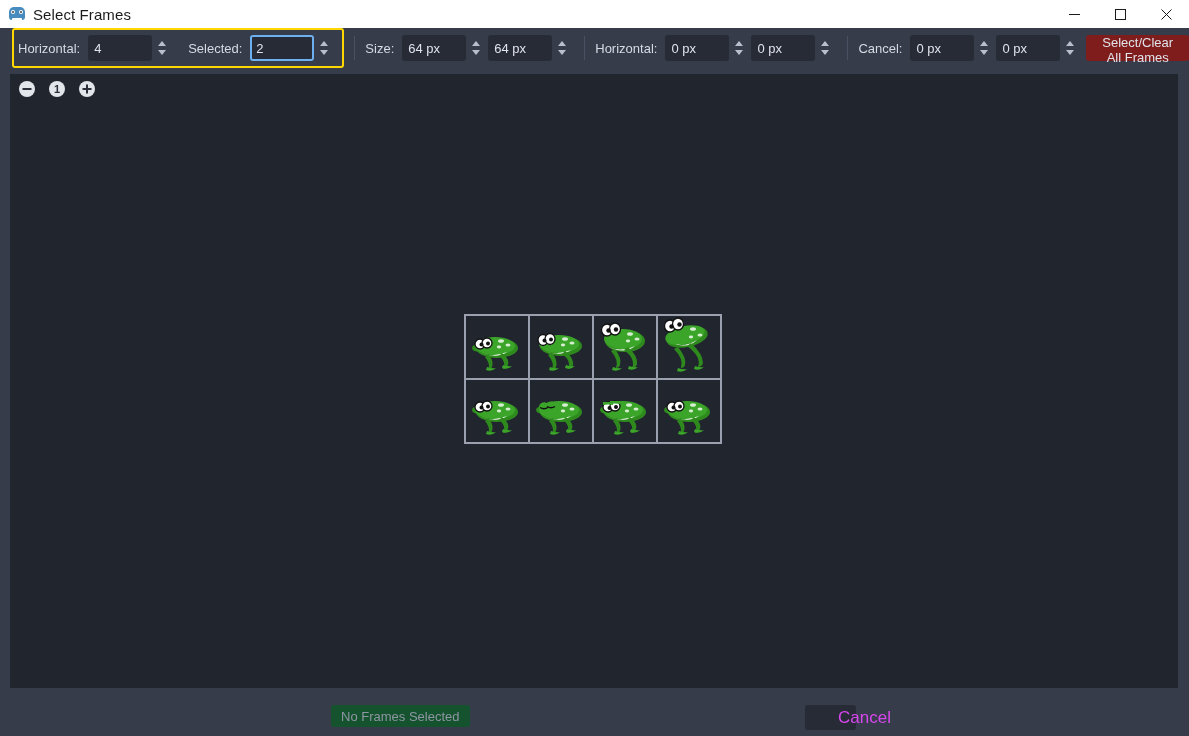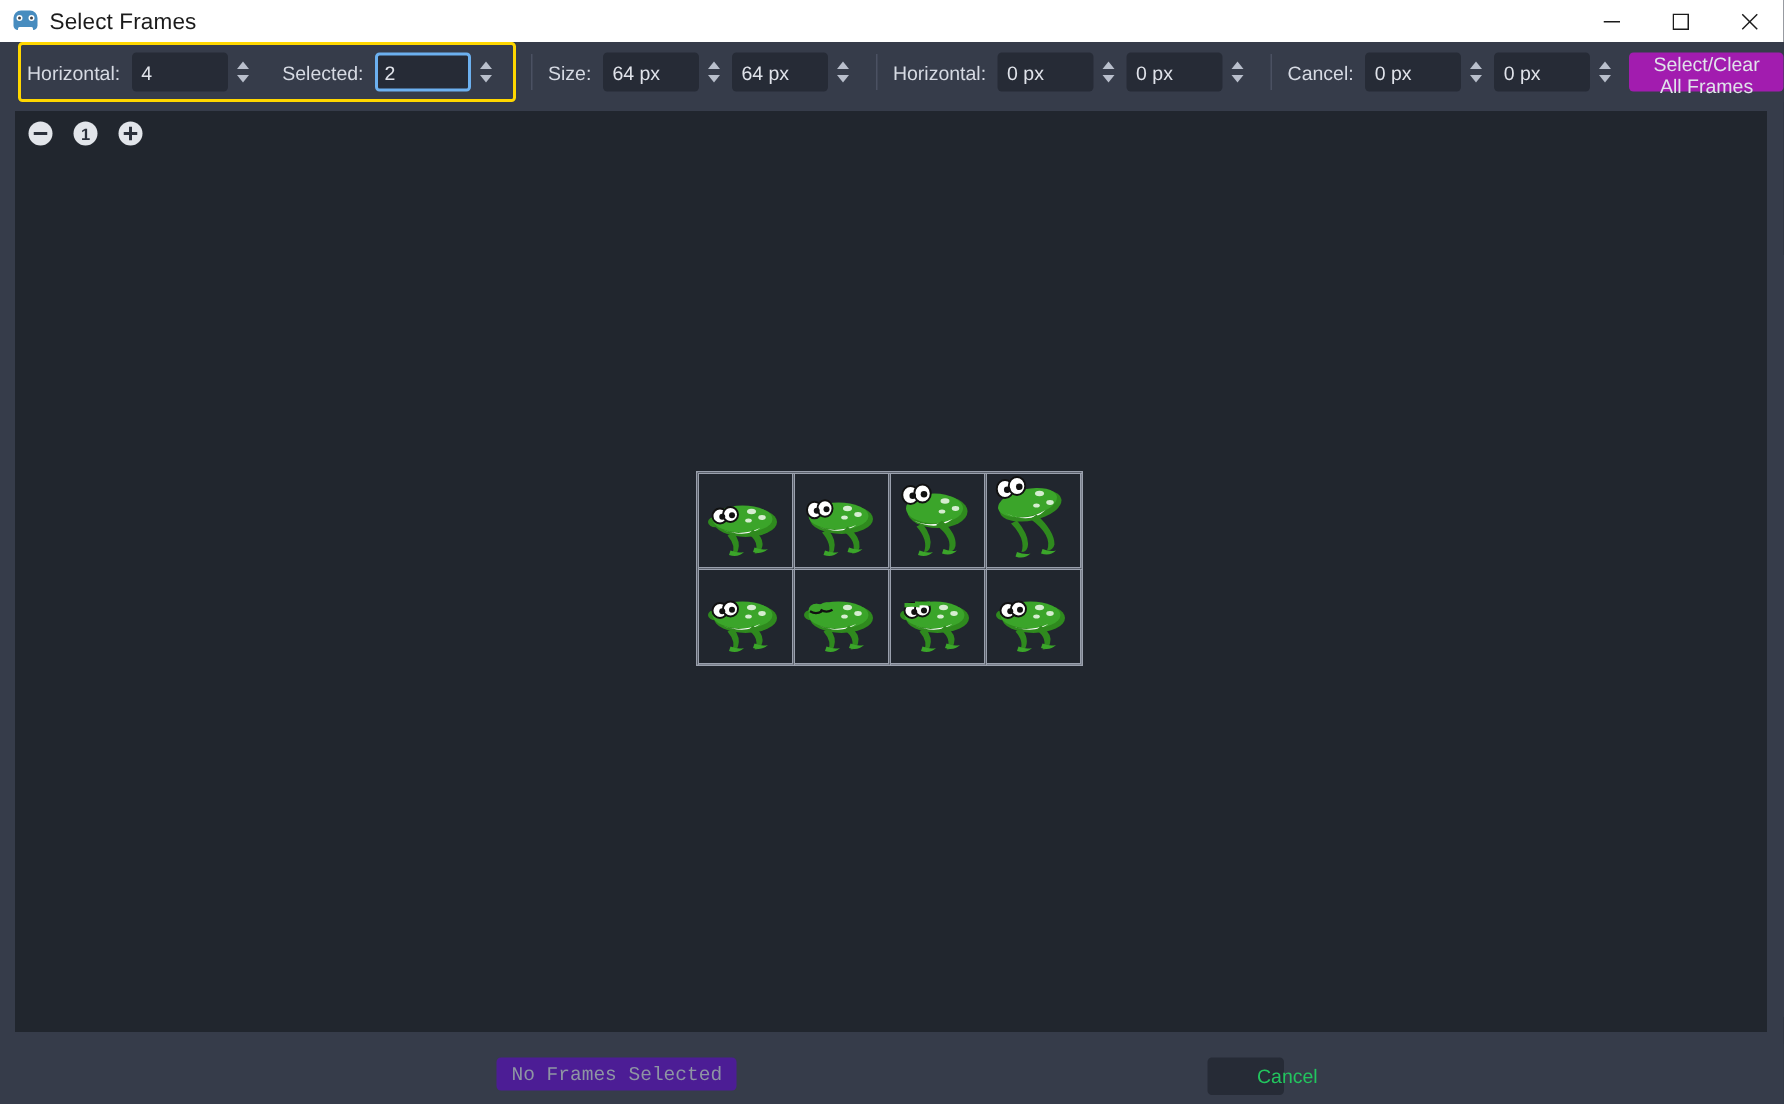--- a/index.html
+++ b/index.html
@@ -112,21 +112,21 @@
   }
   .spin svg { display: block; }
   .vsep {
     width: 1px; height: 24px;
     background: #4b5162;
     margin: 0 10px;
     flex: none;
   }
   .tb-btn {
     height: 26px;
-    background: #a21caf;
+    background: #7f1d1d;
     border: none; border-radius: 3px;
     color: #e0e3ea;
     font-family: "Liberation Sans", sans-serif;
     font-size: 13px;
     padding: 0 10px;
     margin-left: 4px;
   }
 
   
   .canvas {
@@ -169,34 +169,33 @@
   .bottombar {
     position: absolute; left: 0; top: 696px;
     width: 1189px; height: 40px;
     background: #363c4a;
   }
   .status-box {
     position: absolute; left: 331px; top: 9px;
     height: 22px;
     display: flex; align-items: center; justify-content: center;
     padding: 0 10px;
-    background: #4c1d95;
+    background: #14532d;
     border-radius: 3px;
     font-size: 13px; color: #8e95a3;
     white-space: nowrap;
-    font-family: Liberation Mono, monospace;
   }
   .cancel-btn {
     position: absolute; left: 805px; top: 705px;
     width: 51px; height: 25px;
     background: #262b36;
     border: none; border-radius: 3px;
-    color: #22c55e;
+    color: #d946ef;
     font-family: "Liberation Sans", sans-serif;
-    font-size: 13px;
+    font-size: 17px;
     padding-left: 33px;
   }
 </style>
 </head>
 <body>
 
 <div class="titlebar">
   <div class="title-icon">
     <div class="godot-head"></div>
     <div class="godot-eye l"></div>

